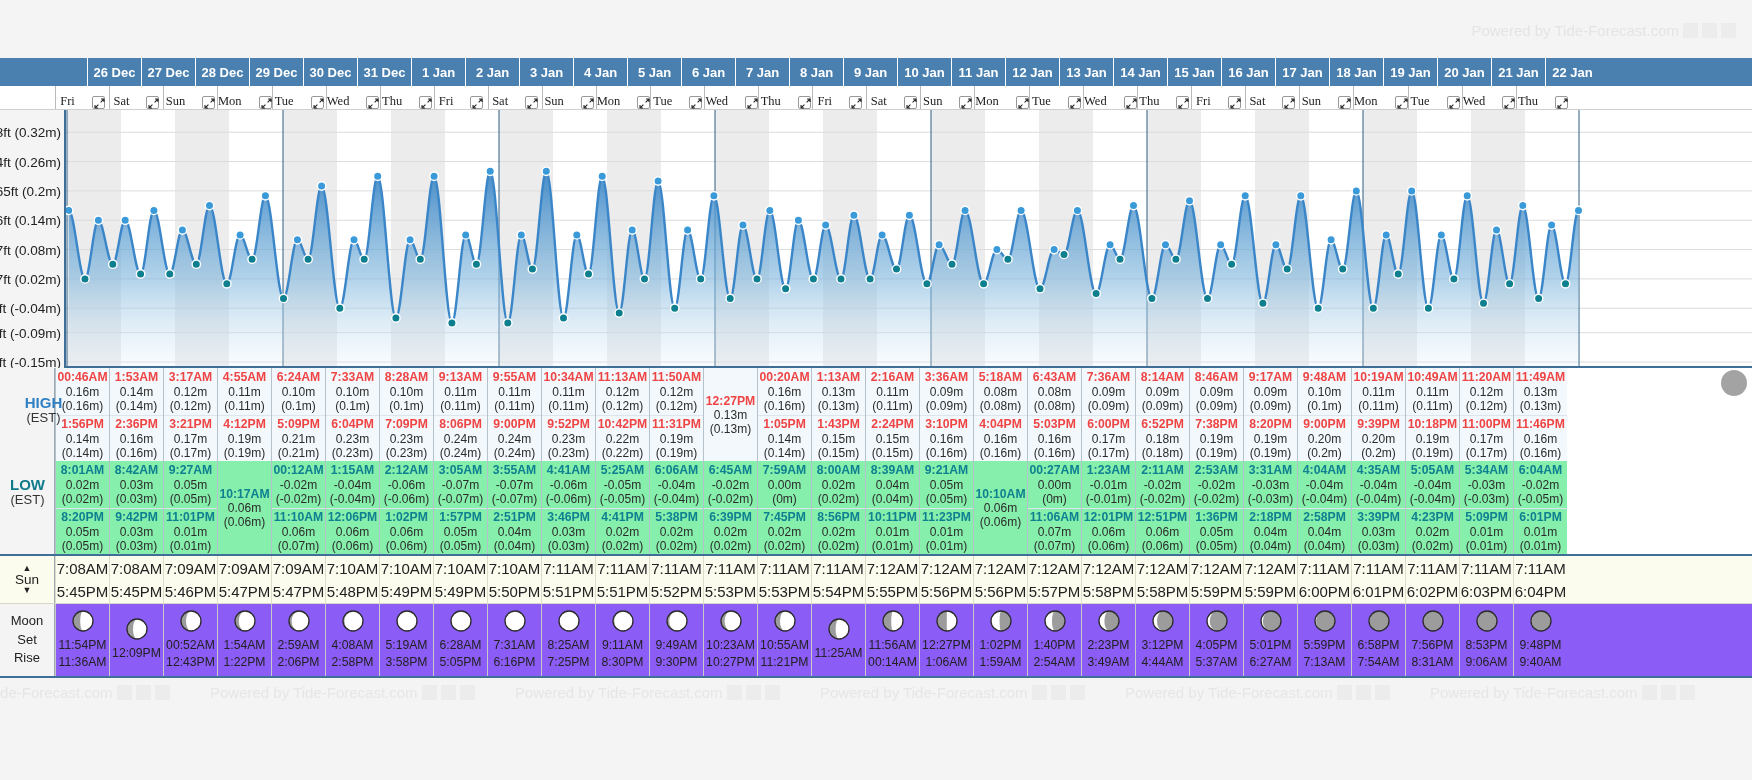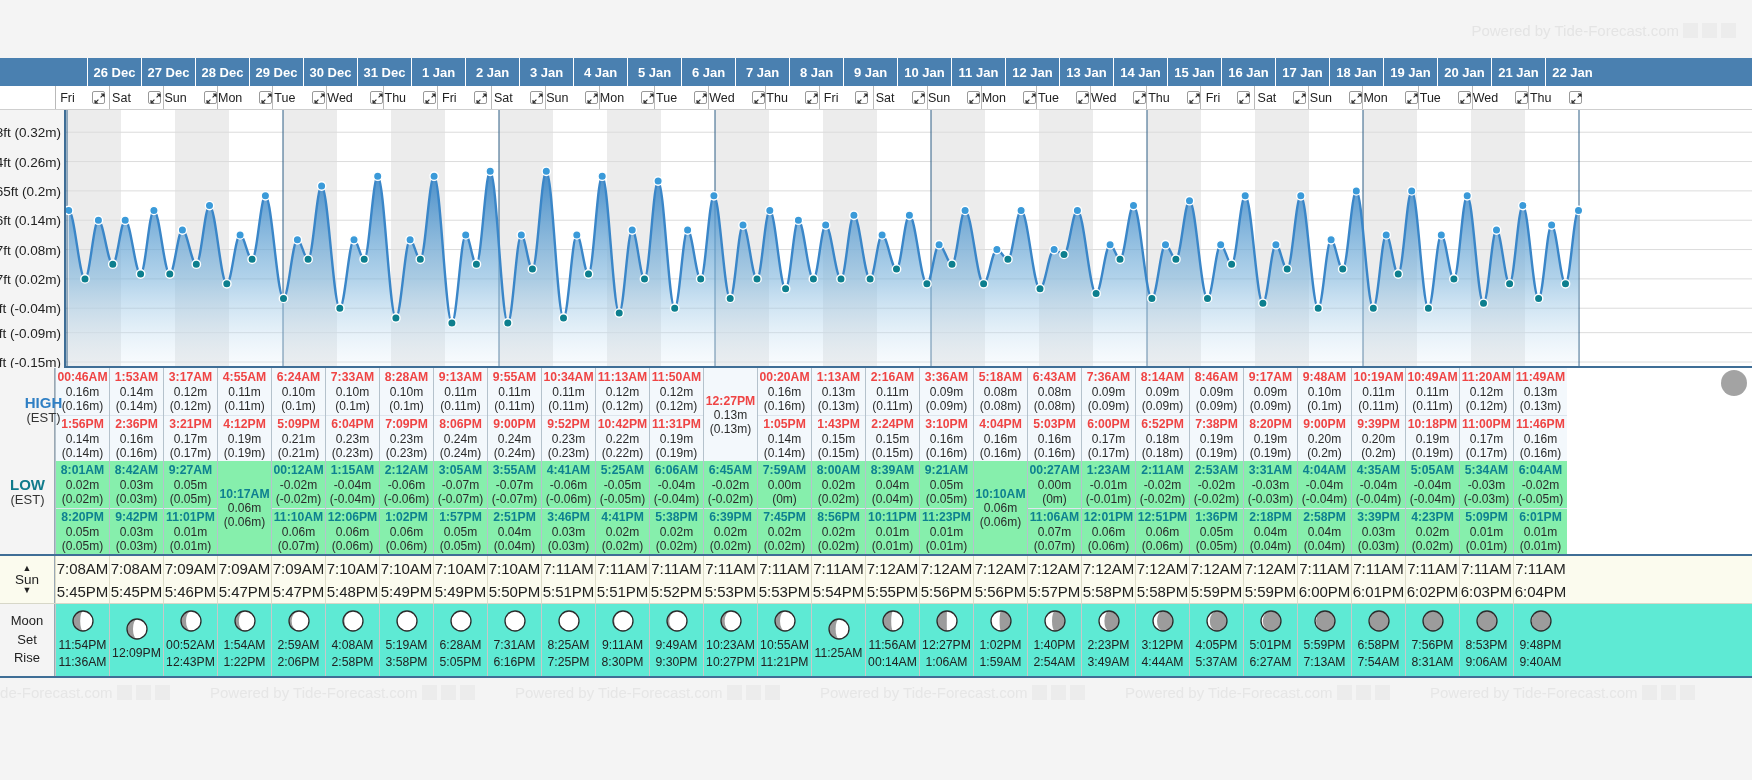--- a/index.html
+++ b/index.html
@@ -42,23 +42,23 @@
     border-left: 1px solid #ffffff; white-space: nowrap;
   }
 
   
   .dowrow {
     position: absolute; left: 0; top: 86px; width: 1752px; height: 24px;
     background: #ffffff; display: flex; border-bottom: 1px solid #cfcfcf;
   }
   .dowrow .corner { width: 55px; flex: 0 0 55px; background:#fff; }
   .dowcell {
-    flex: 0 0 54px; display: flex; align-items: center; justify-content: center;
+    flex: 0 0 54px; display: flex; align-items: flex-end; justify-content: center;
     gap: 17px; font-size: 12.5px; color: #222;
-    border-left: 1px solid #b9b9b9; white-space: nowrap;
+    border-left: 1px solid #b9b9b9; white-space: nowrap; font-family: Liberation Serif, serif;
   }
   .expand {
     width: 13px; height: 13px; border: 1px solid #999; border-radius: 2px;
     background: #fff; position: relative; flex: 0 0 13px;
   }
   .expand svg { position:absolute; left:1px; top:1px; }
 
   
   .chartwrap {
     position: absolute; left: 0; top: 110px; width: 1752px; height: 258px;
@@ -130,21 +130,21 @@
   .sunrow .lbl .ar { font-size: 9px; line-height: 1; }
   .suncell {
     flex: 0 0 54px; border-left: 1px solid #ddddc9;
     display: flex; flex-direction: column; align-items: center; justify-content: center;
     gap: 6px; font-size: 15px; color: #222;
   }
 
   
   .moonrow {
     position: absolute; left: 0; top: 604px; width: 1752px; height: 74px;
-    display: flex; background: #5eead4; border-bottom: 2px solid #3f6e96;
+    display: flex; background: #8b5cf6; border-bottom: 2px solid #3f6e96;
   }
   .moonrow .lbl {
     width: 55px; flex: 0 0 55px; background: #f4f4f4;
     display: flex; flex-direction: column; align-items: center; justify-content: center;
     font-size: 13px; color: #222; border-right: 1px solid #9aa8b4;
     line-height: 1.45;
   }
   .mooncell {
     flex: 0 0 54px; border-left: 1px solid #c8c8c8;
     display: flex; flex-direction: column; align-items: center;

